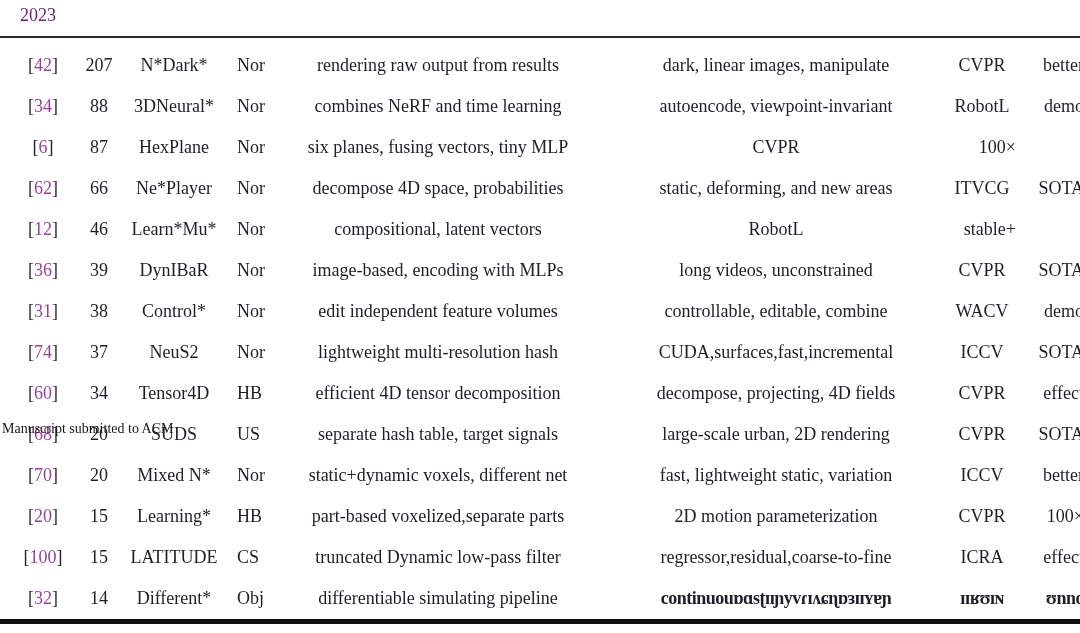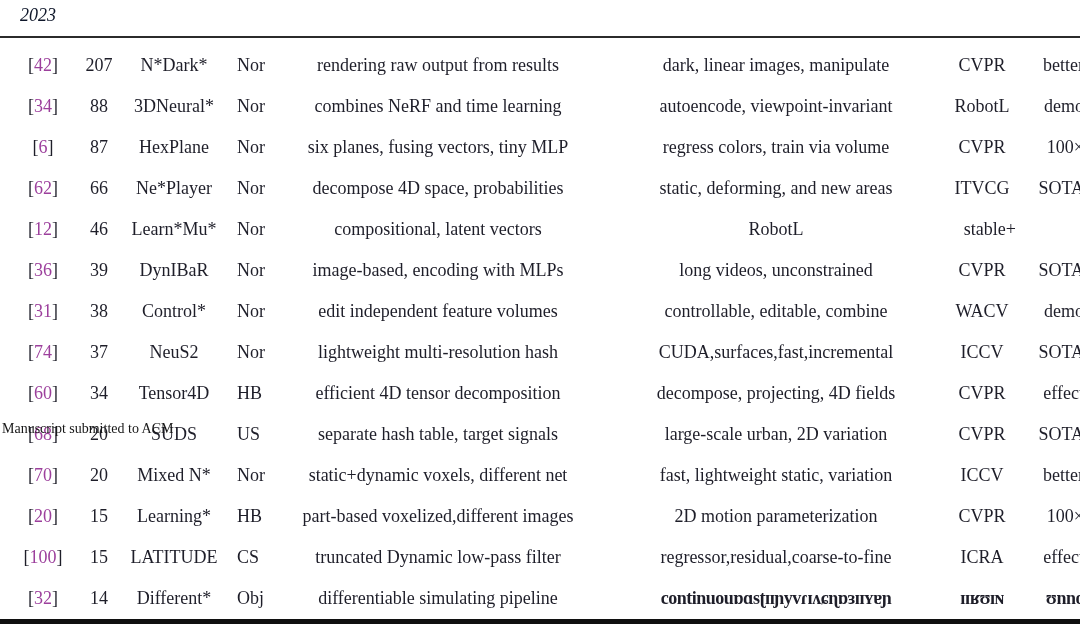--- a/index.html
+++ b/index.html
@@ -6,21 +6,21 @@
   .page{
     position:relative;
     width:1080px;height:633px;
     background:#ffffff;
     font-family:"Liberation Serif", serif;
     color:#1e1e29;
     overflow:hidden;
   }
   .year-label{
     position:absolute;left:20px;top:5px;
-    font-size:18px;color:#0f172a;font-style:italic;
+    font-size:18px;color:#701a75;
   }
   .rule-top{
     position:absolute;left:0;top:36px;width:1080px;height:2px;
     background:#2b2b2b;
   }
   .rule-bottom{
     position:absolute;left:0;top:619px;width:1080px;height:5px;
     background:#101010;
   }
   .table-rows{
@@ -82,21 +82,20 @@
         <div class="c c-desc2">autoencode, viewpoint-invariant</div>
         <div class="c c-venue">RobotL</div>
         <div class="c c-result">demo</div>
       </div>
       <div class="table-row">
         <div class="c c-cite"><span>[</span><span class="num">6</span><span>]</span></div>
         <div class="c c-count">87</div>
         <div class="c c-name">HexPlane</div>
         <div class="c c-cat">Nor</div>
         <div class="c c-desc1">six planes, fusing vectors, tiny MLP</div>
-        <div class="c c-desc2">regress colors, train via volume</div>
         <div class="c c-venue">CVPR</div>
         <div class="c c-result">100×</div>
       </div>
       <div class="table-row">
         <div class="c c-cite"><span>[</span><span class="num">62</span><span>]</span></div>
         <div class="c c-count">66</div>
         <div class="c c-name">Ne*Player</div>
         <div class="c c-cat">Nor</div>
         <div class="c c-desc1">decompose 4D space, probabilities</div>
         <div class="c c-desc2">static, deforming, and new areas</div>
@@ -151,40 +150,40 @@
         <div class="c c-desc2">decompose, projecting, 4D fields</div>
         <div class="c c-venue">CVPR</div>
         <div class="c c-result">effect</div>
       </div>
       <div class="table-row">
         <div class="c c-cite"><span>[</span><span class="num">68</span><span>]</span></div>
         <div class="c c-count">20</div>
         <div class="c c-name">SUDS</div>
         <div class="c c-cat">US</div>
         <div class="c c-desc1">separate hash table, target signals</div>
-        <div class="c c-desc2">large-scale urban, 2D variation</div>
+        <div class="c c-desc2">large-scale urban, 2D rendering</div>
         <div class="c c-venue">CVPR</div>
         <div class="c c-result">SOTA</div>
       </div>
       <div class="table-row">
         <div class="c c-cite"><span>[</span><span class="num">70</span><span>]</span></div>
         <div class="c c-count">20</div>
         <div class="c c-name">Mixed N*</div>
         <div class="c c-cat">Nor</div>
         <div class="c c-desc1">static+dynamic voxels, different net</div>
         <div class="c c-desc2">fast, lightweight static, variation</div>
         <div class="c c-venue">ICCV</div>
         <div class="c c-result">better</div>
       </div>
       <div class="table-row">
         <div class="c c-cite"><span>[</span><span class="num">20</span><span>]</span></div>
         <div class="c c-count">15</div>
         <div class="c c-name">Learning*</div>
         <div class="c c-cat">HB</div>
-        <div class="c c-desc1">part-based voxelized,different images</div>
+        <div class="c c-desc1">part-based voxelized,separate parts</div>
         <div class="c c-desc2">2D motion parameterization</div>
         <div class="c c-venue">CVPR</div>
         <div class="c c-result">100×</div>
       </div>
       <div class="table-row">
         <div class="c c-cite"><span>[</span><span class="num">100</span><span>]</span></div>
         <div class="c c-count">15</div>
         <div class="c c-name">LATITUDE</div>
         <div class="c c-cat">CS</div>
         <div class="c c-desc1">truncated Dynamic low-pass filter</div>

